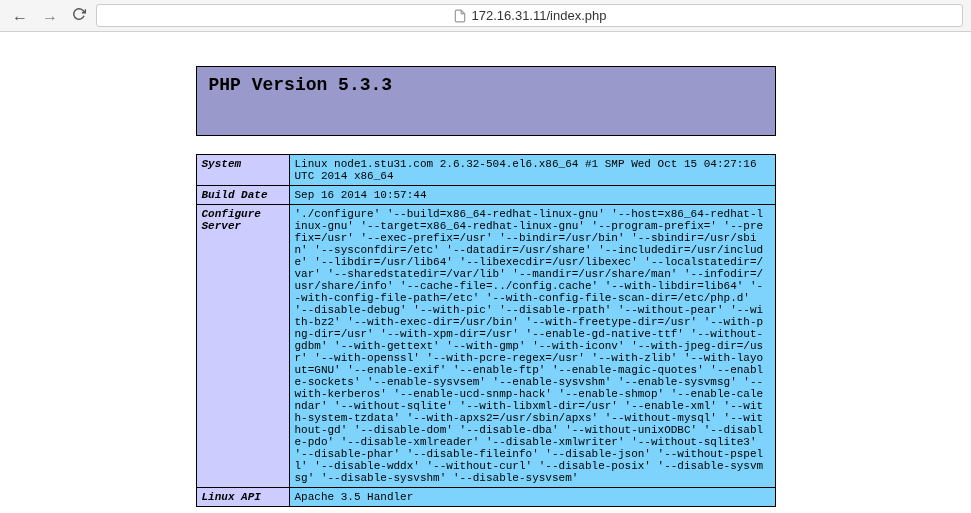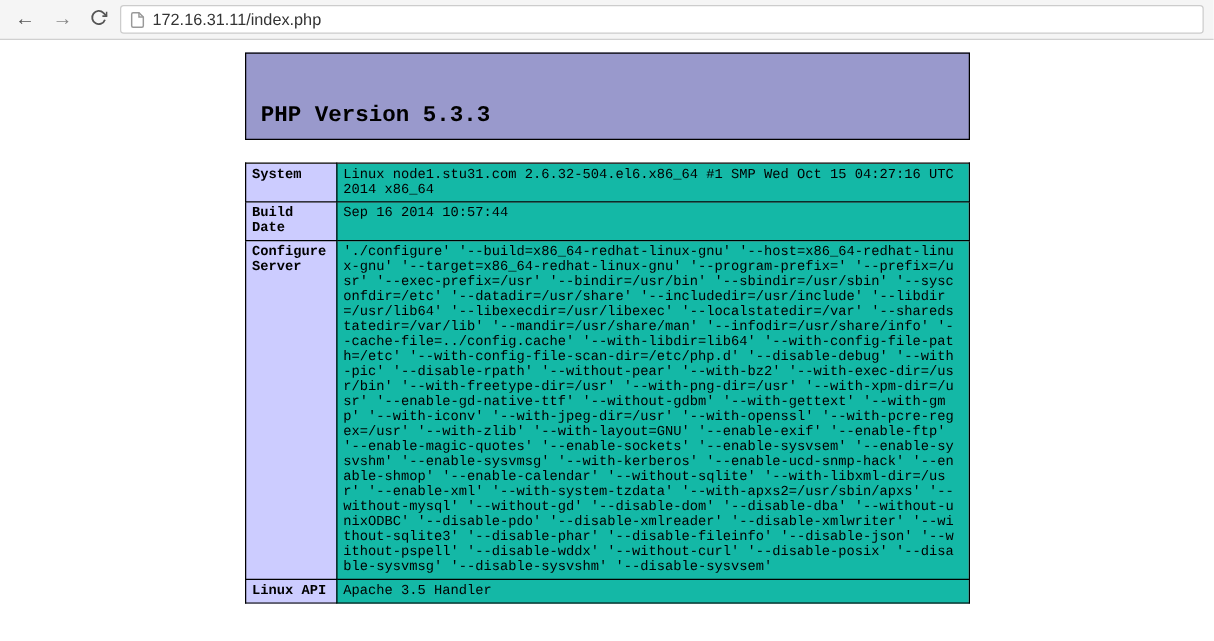--- a/index.html
+++ b/index.html
@@ -32,20 +32,21 @@
     }
     .url-bar {
       flex: 1;
       display: flex;
       align-items: center;
       background: #fff;
       border: 1px solid #ccc;
       border-radius: 3px;
       padding: 3px 6px;
       gap: 5px;
+      justify-content: center;
     }
     .page-icon {
       width: 14px;
       height: 14px;
       display: inline-block;
     }
     .url-text {
       font-size: 13px;
       color: #333;
       font-family: Arial, sans-serif;
@@ -56,23 +57,24 @@
       justify-content: center;
     }
     .phpinfo-container {
       width: 580px;
     }
     .php-header {
       background: #9999cc;
       border: 1px solid #000;
       padding: 8px 12px;
       display: flex;
-      align-items: flex-end;
+      align-items: flex-start;
       justify-content: space-between;
       height: 70px;
+      margin-top: 24px;
     }
     .php-title {
       font-family: "Courier New", monospace;
       font-size: 18px;
       font-weight: bold;
       color: #000;
     }
     .php-logo {
       width: 95px;
       height: 50px;
@@ -85,25 +87,26 @@
       font-size: 11px;
     }
     .info-table td {
       border: 1px solid #000;
       padding: 3px 5px;
       vertical-align: top;
     }
     .info-table td.label {
       background: #ccccff;
       font-weight: bold;
-      width: 73px;
+      width: 93px;
       color: #000;
+      font-style: italic;
     }
     .info-table td.value {
-      background: #14b8a6;
+      background: #7dd3fc;
       color: #000;
       word-break: break-all;
     }
   </style>
 </head>
 <body>
 
 <div class="browser-toolbar">
   <span class="nav-btn enabled">←</span>
   <span class="nav-btn">→</span>

